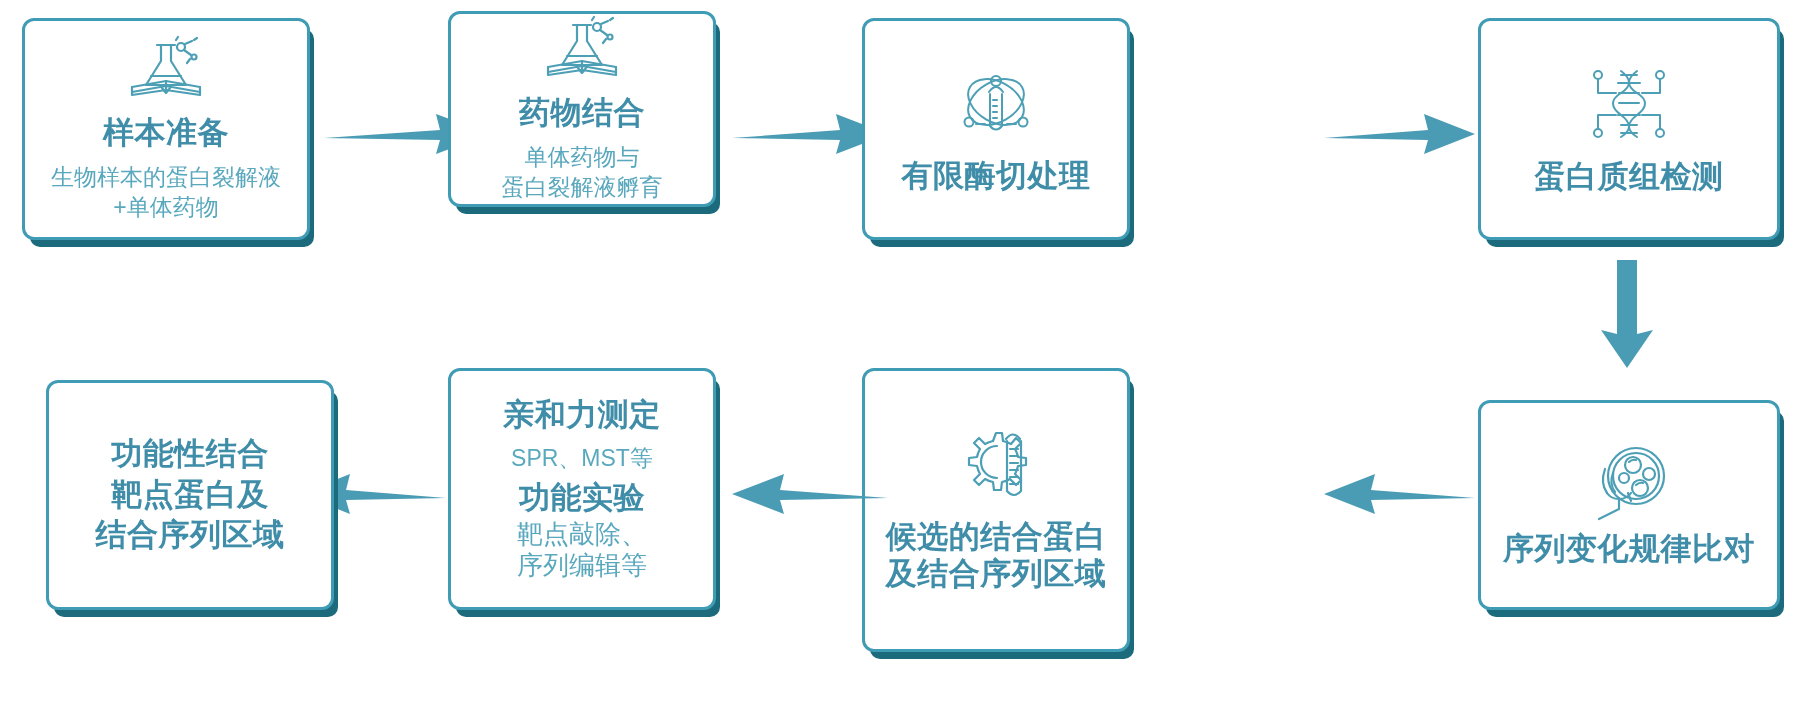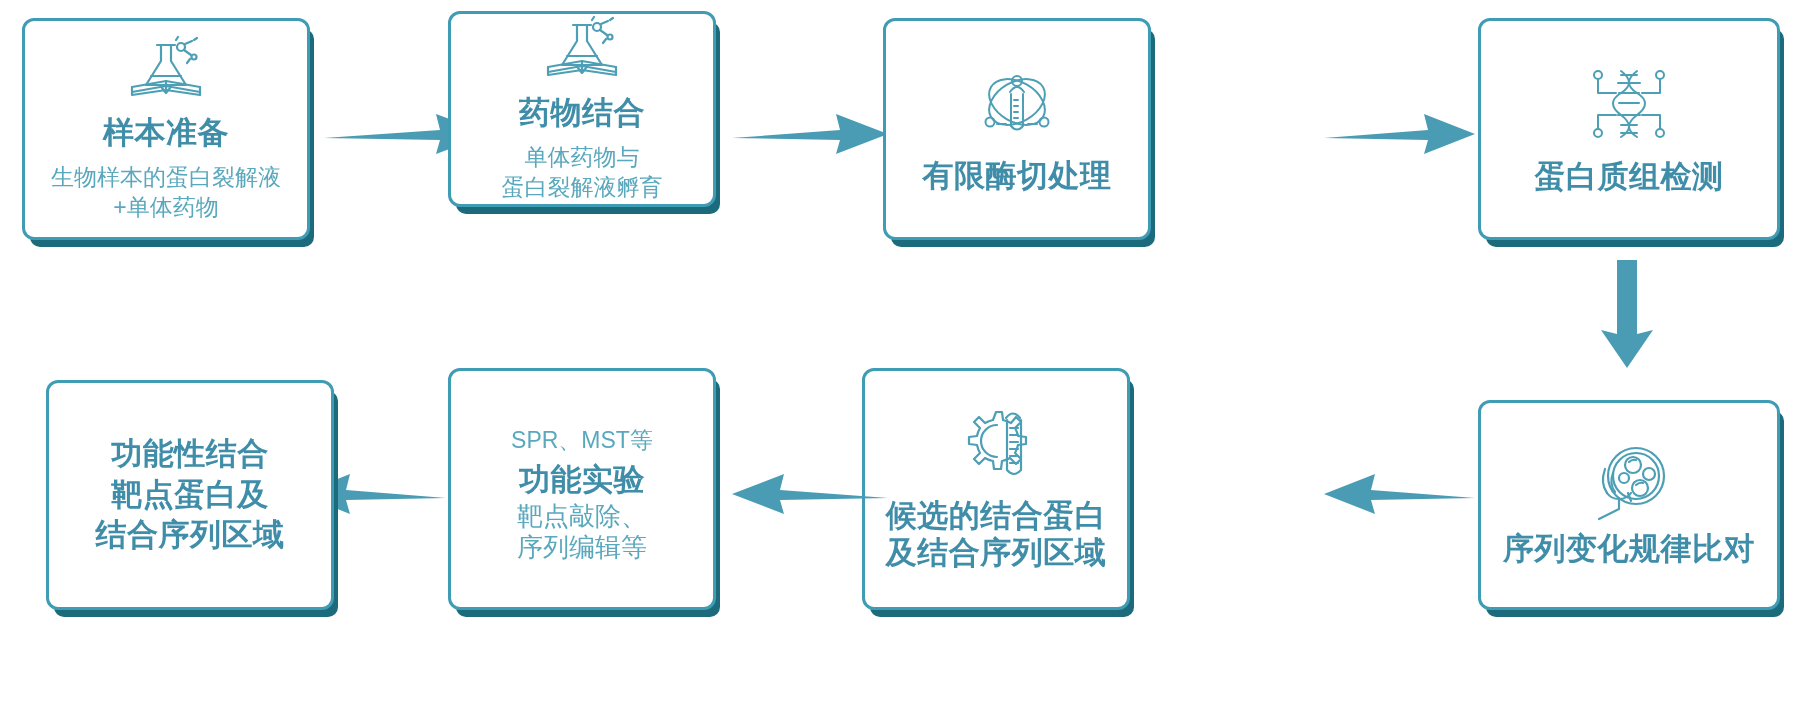--- a/index.html
+++ b/index.html
@@ -141,21 +141,21 @@
 蛋白裂解液孵育</div>
     </div>
   </div>
 
   <div class="arrow" style="left:730px; top:108px;">
     <svg width="160" height="52" viewBox="0 0 160 52">
       <path d="M2 30 L110 22 L106 6 L158 26 L106 46 L110 32 Z" fill="#4a9cb5"></path>
     </svg>
   </div>
 
-  <div class="node" style="left:883px; top:18px; width:268px; height:222px;">
+  <div class="node" style="left:862px; top:18px; width:268px; height:222px;">
     <div class="node-inner">
       <div class="node-icon" style="margin-bottom:14px;">
         <svg width="88" height="80" viewBox="0 0 88 80" fill="none" stroke="#4d9fb5" stroke-width="2" stroke-linecap="round" stroke-linejoin="round">
           <ellipse cx="44" cy="38" rx="30" ry="20" transform="rotate(-30 44 38)"></ellipse>
           <ellipse cx="44" cy="38" rx="30" ry="20" transform="rotate(30 44 38)"></ellipse>
           <path d="M37 28 q7 -10 14 0"></path>
           <path d="M38 30 L38 62 q6 7 12 0 L50 30"></path>
           <path d="M41 36 L45 36 M41 42 L45 42 M41 48 L45 48 M41 54 L45 54"></path>
           <circle cx="44" cy="17" r="5"></circle>
           <circle cx="17" cy="58" r="4.5"></circle>
@@ -223,21 +223,21 @@
       <div class="title">序列变化规律比对</div>
     </div>
   </div>
 
   <div class="arrow" style="left:1322px; top:468px;">
     <svg width="155" height="52" viewBox="0 0 155 52">
       <path d="M153 30 L49 22 L53 6 L2 26 L53 46 L49 32 Z" fill="#4a9cb5"></path>
     </svg>
   </div>
 
-  <div class="node" style="left:862px; top:368px; width:268px; height:242px;">
+  <div class="node" style="left:862px; top:368px; width:268px; height:284px;">
     <div class="node-inner">
       <div class="node-icon" style="margin-bottom:10px;">
         <svg width="86" height="82" viewBox="0 0 86 82" fill="none" stroke="#4d9fb5" stroke-width="2.2" stroke-linecap="round" stroke-linejoin="round">
           <path d="M43 6 L49 6 L50 14 a28 28 0 0 1 8 3 L63 11 L68 16 L62 22 a28 28 0 0 1 3 8 L73 31 L73 38 L65 39
                    a28 28 0 0 1 -3 8 L68 53 L63 58 L57 52 a28 28 0 0 1 -8 3 L48 63 L41 63 L40 55
                    a28 28 0 0 1 -8 -3 L26 58 L21 53 L27 47 a28 28 0 0 1 -3 -8 L16 38 L16 31 L24 30
                    a28 28 0 0 1 3 -8 L21 16 L26 11 L32 17 a28 28 0 0 1 8 -3 Z"></path>
           <path d="M44 19 a16 16 0 1 0 0 32"></path>
           <path d="M53 12 q7 -9 14 0"></path>
           <path d="M54 14 L54 64 q7 8 14 0 L68 14"></path>
@@ -250,20 +250,21 @@
   </div>
 
   <div class="arrow" style="left:730px; top:468px;">
     <svg width="160" height="52" viewBox="0 0 160 52">
       <path d="M158 30 L50 22 L54 6 L2 26 L54 46 L50 32 Z" fill="#4a9cb5"></path>
     </svg>
   </div>
 
   <div class="node" style="left:448px; top:368px; width:268px; height:242px;">
     <div class="node-inner">
+      <div class="title">亲和力测定</div>
       <div class="subtitle" style="margin-bottom:6px;">SPR、MST等</div>
       <div class="title">功能实验</div>
       <div class="subtitle small" style="line-height:1.2; margin-top:2px;">靶点敲除、
 序列编辑等</div>
     </div>
   </div>
 
   <div class="arrow" style="left:298px; top:468px;">
     <svg width="150" height="52" viewBox="0 0 150 52">
       <path d="M148 30 L48 22 L52 6 L2 26 L52 46 L48 32 Z" fill="#4a9cb5"></path>

